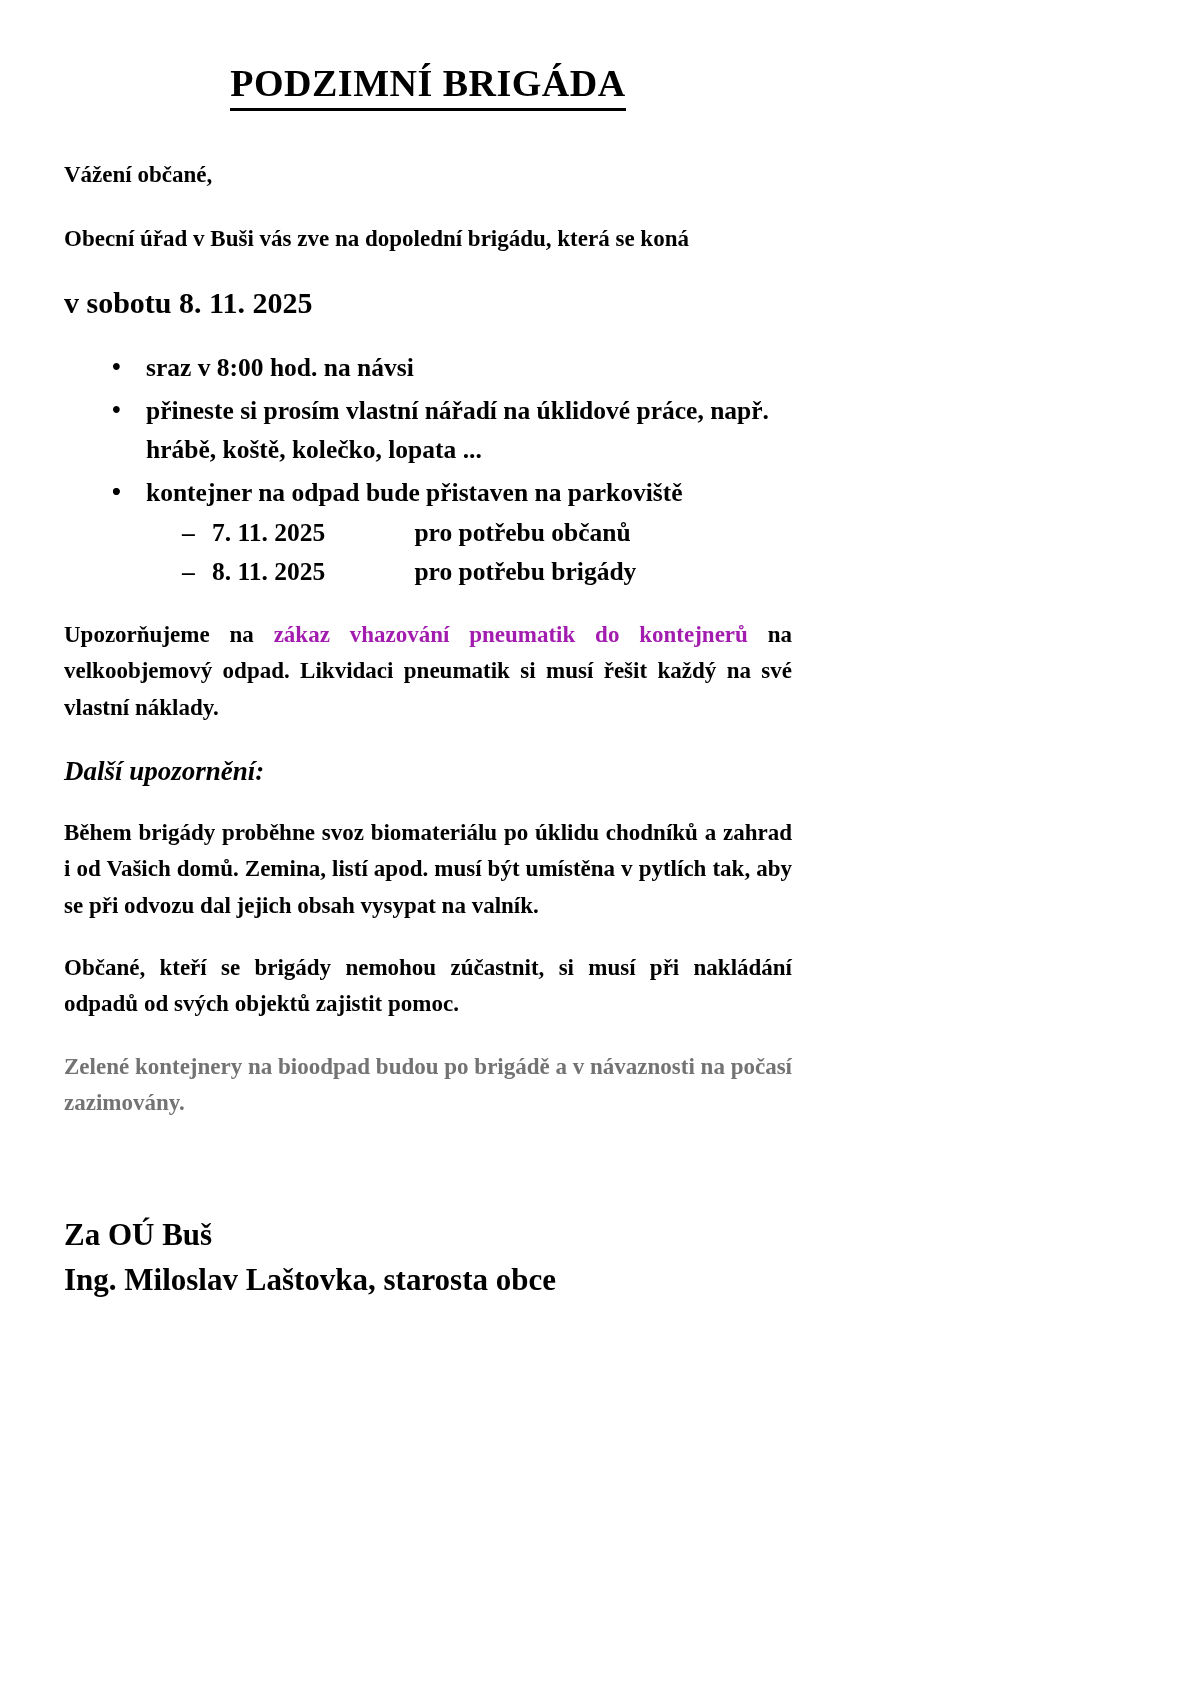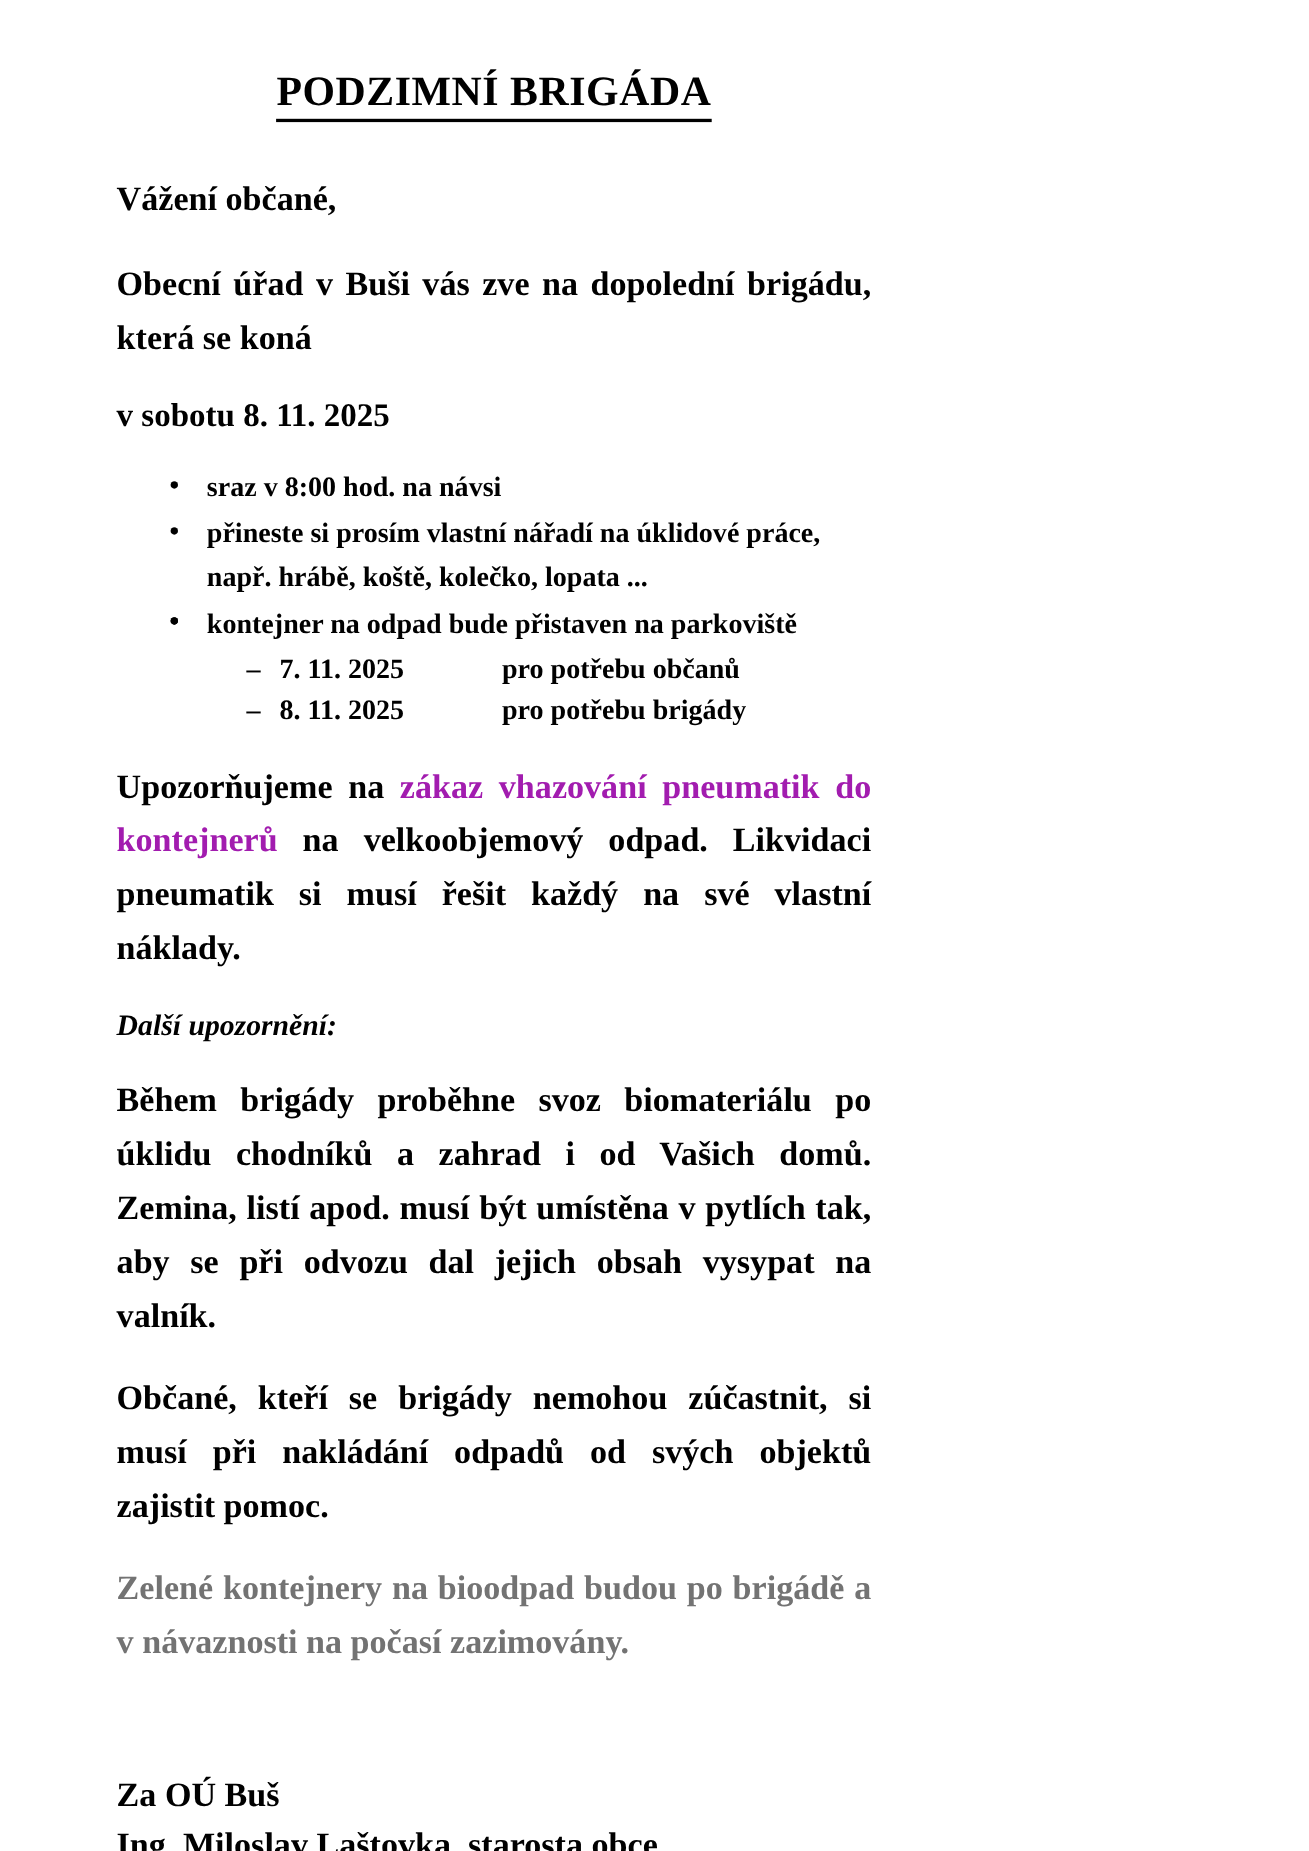--- a/index.html
+++ b/index.html
@@ -12,42 +12,42 @@
     width: 1190px;
     height: 1683px;
     font-family: "Liberation Serif", "DejaVu Serif", serif;
     color: #000000;
     -webkit-font-smoothing: antialiased;
   }
   .page {
     box-sizing: border-box;
     width: 942px;
     height: 1683px;
-    padding: 62px 150px 0 106px;
+    padding: 62px 150px 0 64px;
     position: relative;
   }
 
   
   .doc-title {
     text-align: center;
     font-size: 38px;
     font-weight: bold;
     letter-spacing: 0.5px;
     margin: 0 0 46px 0;
     line-height: 1.15;
   }
   .doc-title .title-text {
     display: inline-block;
     border-bottom: 3px solid #000;
     padding-bottom: 2px;
   }
 
   
   .para {
-    font-size: 31px;
+    font-size: 23px;
     font-weight: bold;
     line-height: 1.58;
     margin: 0 0 26px 0;
     text-align: justify;
     text-justify: inter-word;
   }
   .para.loose { margin-bottom: 30px; }
   .greeting { margin-bottom: 28px; }
 
   .date-line {

